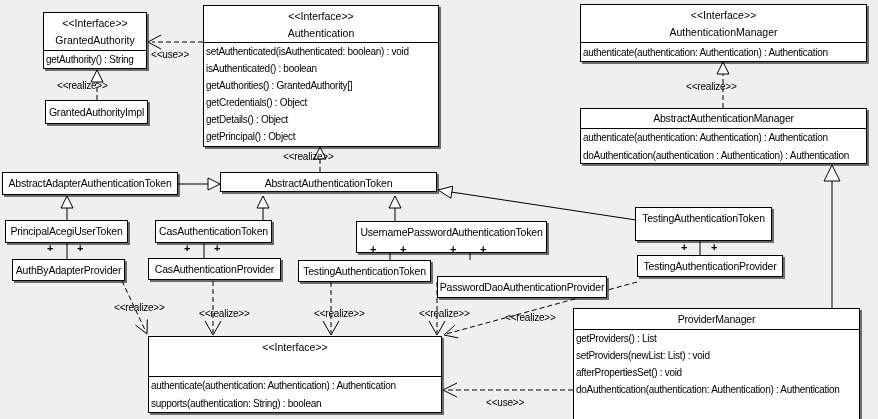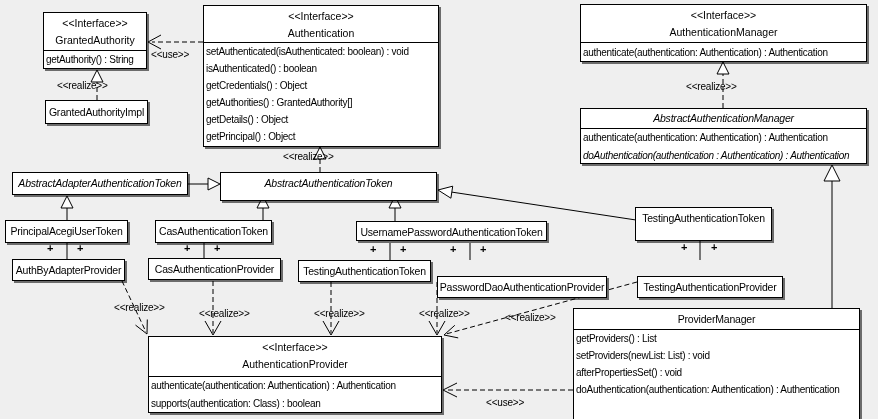--- a/index.html
+++ b/index.html
@@ -14,21 +14,21 @@
     position:absolute;z-index:2;box-sizing:border-box;
     background:#fff;border:1px solid #000;
     box-shadow:2px 2px 0 rgba(0,0,0,0.55);
     white-space:nowrap;
   }
   .hdr{border-bottom:1px solid #000;text-align:center;}
   .hdr .st{font-size:10.5px;line-height:17px;padding-top:2px;}
   .hdr .nm{font-size:10.5px;line-height:17px;}
   .nm-only{font-size:10.5px;text-align:center;letter-spacing:-0.2px;overflow:hidden;}
   .m{font-size:10px;letter-spacing:-0.3px;line-height:17px;padding-left:2px;text-align:left;}
-  .it{font-style:italic;}
+  .it{}
   .clip{overflow:hidden;}
   .lbl{
     position:absolute;z-index:3;font-size:10px;letter-spacing:-0.2px;
     white-space:nowrap;
   }
   .plus{position:absolute;z-index:3;font-size:11px;font-weight:bold;}
 </style>
 </head>
 <body>
 
@@ -132,22 +132,22 @@
 </div>
 
 <div class="box" style="left:203px;top:5px;width:236px;height:142px">
   <div class="hdr" style="height:36px">
     <div class="st">&lt;&lt;Interface&gt;&gt;</div>
     <div class="nm">Authentication</div>
   </div>
   <div>
     <div class="m">setAuthenticated(isAuthenticated: boolean) : void</div>
     <div class="m">isAuthenticated() : boolean</div>
+    <div class="m">getAuthorities() : GrantedAuthority[]</div>
     <div class="m">getCredentials() : Object</div>
-    <div class="m">getAuthorities() : GrantedAuthority[]</div>
     <div class="m">getDetails() : Object</div>
     <div class="m">getPrincipal() : Object</div>
   </div>
 </div>
 
 <div class="box" style="left:580px;top:4px;width:287px;height:58px">
   <div class="hdr" style="height:37px">
     <div class="st">&lt;&lt;Interface&gt;&gt;</div>
     <div class="nm">AuthenticationManager</div>
   </div>
@@ -155,37 +155,37 @@
 </div>
 
 <div class="box clip" style="left:580px;top:108px;width:287px;height:56px">
   <div class="hdr nm-only it" style="height:19px;line-height:19px">AbstractAuthenticationManager</div>
   <div>
     <div class="m" style="line-height:18px">authenticate(authentication: Authentication) : Authentication</div>
     <div class="m it" style="line-height:18px">doAuthentication(authentication : Authentication) : Authentication</div>
   </div>
 </div>
 
-<div class="box nm-only it" style="left:12px;top:172px;width:176px;height:23px;line-height:21px">
+<div class="box nm-only it" style="left:2px;top:172px;width:176px;height:23px;line-height:21px">
   <span>AbstractAdapterAuthenticationToken</span>
 </div>
 
-<div class="box nm-only it" style="left:220px;top:172px;width:217px;height:29px;line-height:21px">
+<div class="box nm-only it" style="left:220px;top:172px;width:217px;height:20px;line-height:21px">
   <span>AbstractAuthenticationToken</span>
 </div>
 
 <div class="box nm-only" style="left:5px;top:220px;width:123px;height:23px;line-height:21px">
   <span>PrincipalAcegiUserToken</span>
 </div>
 
 <div class="box nm-only" style="left:155px;top:220px;width:117px;height:23px;line-height:21px">
   <span>CasAuthenticationToken</span>
 </div>
 
-<div class="box nm-only" style="left:356px;top:221px;width:191px;height:20px;line-height:20px">
+<div class="box nm-only" style="left:356px;top:221px;width:191px;height:32px;line-height:20px">
   <span>UsernamePasswordAuthenticationToken</span>
 </div>
 
 <div class="box nm-only" style="left:635px;top:207px;width:137px;height:34px;line-height:20px">
   <span>TestingAuthenticationToken</span>
 </div>
 
 <div class="box nm-only" style="left:12px;top:259px;width:113px;height:22px;line-height:20px">
   <span>AuthByAdapterProvider</span>
 </div>
@@ -195,32 +195,31 @@
 </div>
 
 <div class="box nm-only" style="left:298px;top:260px;width:133px;height:22px;line-height:20px">
   <span>TestingAuthenticationToken</span>
 </div>
 
 <div class="box nm-only" style="left:437px;top:276px;width:170px;height:22px;line-height:20px">
   <span>PasswordDaoAuthenticationProvider</span>
 </div>
 
-<div class="box nm-only" style="left:637px;top:276px;width:146px;height:22px;line-height:20px">
+<div class="box nm-only" style="left:637px;top:255px;width:146px;height:22px;line-height:20px">
   <span>TestingAuthenticationProvider</span>
 </div>
 
 <div class="box" style="left:148px;top:336px;width:294px;height:77px">
   <div class="hdr" style="height:39px">
     <div class="st">&lt;&lt;Interface&gt;&gt;</div>
-    <div class="nm">AuthenticationProvider</div>
   </div>
   <div>
     <div class="m" style="line-height:18px">authenticate(authentication: Authentication) : Authentication</div>
-    <div class="m" style="line-height:18px">supports(authentication: Class) : boolean</div>
+    <div class="m" style="line-height:18px">supports(authentication: String) : boolean</div>
   </div>
 </div>
 
 <div class="box" style="left:573px;top:308px;width:287px;height:131px">
   <div class="hdr nm-only" style="height:20px;line-height:20px">ProviderManager</div>
   <div>
     <div class="m">getProviders() : List</div>
     <div class="m">setProviders(newList: List) : void</div>
     <div class="m">afterPropertiesSet() : void</div>
     <div class="m">doAuthentication(authentication: Authentication) : Authentication</div>

